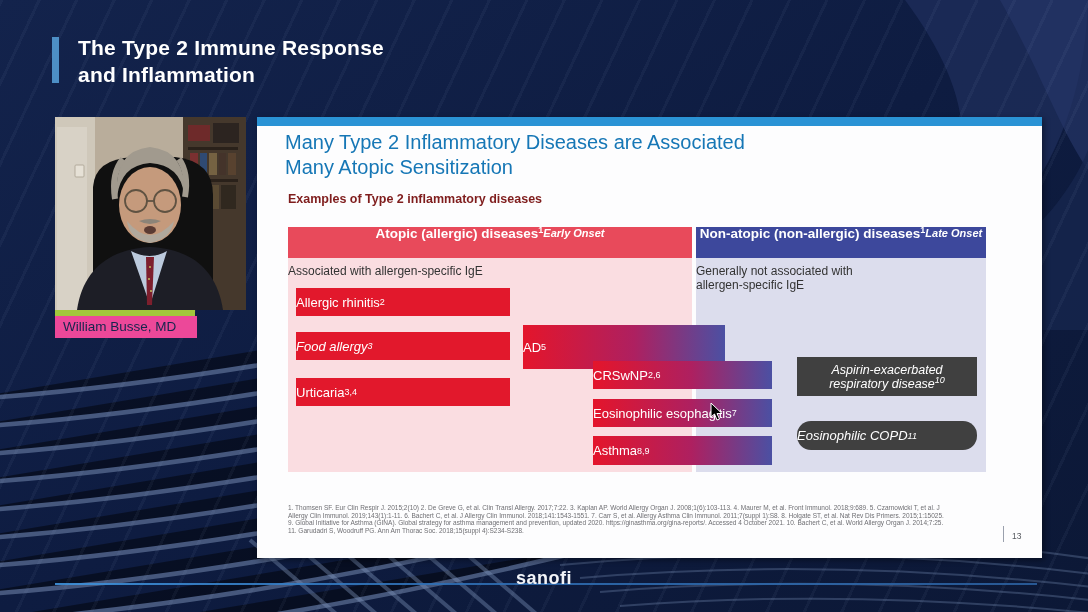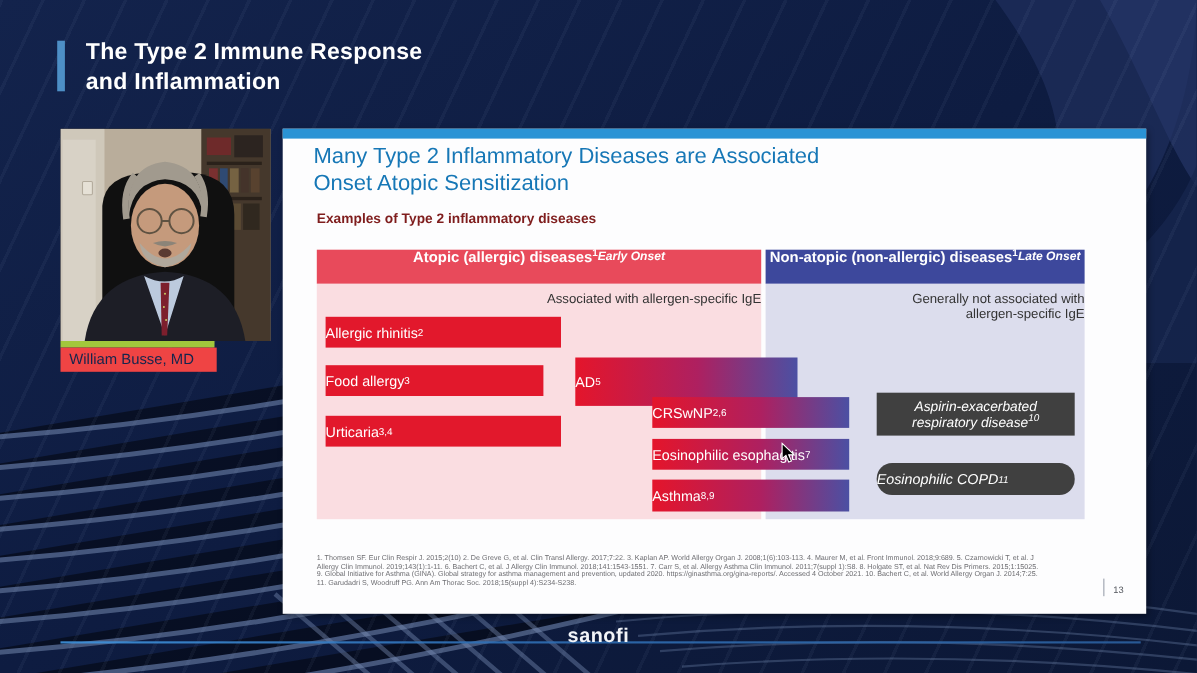--- a/index.html
+++ b/index.html
@@ -15,51 +15,51 @@
 
   
   .page-header{position:absolute;left:52px;top:34px;z-index:2;display:flex;}
   .accent-bar{width:7px;height:46px;background:#4d8fc6;margin-right:19px;margin-top:3px;}
   .page-title{color:#fff;font-size:21px;font-weight:bold;line-height:27px;letter-spacing:.2px;}
 
   
   .video-wrap{position:absolute;left:55px;top:117px;z-index:2;}
   .video-frame{width:191px;height:193px;background:#1d1d1d;overflow:hidden;display:block;}
   .name-underline{width:140px;height:6px;background:#a2c73c;}
-  .name-label{width:130px;background:#ef4444;color:#15254d;font-size:13.5px;
+  .name-label{width:130px;background:#ec4899;color:#15254d;font-size:13.5px;
     padding:3px 4px 4px 8px;}
 
   
   .slide{position:absolute;left:257px;top:117px;width:785px;height:441px;
     background:#fdfdfe;z-index:2;box-shadow:2px 2px 6px rgba(0,0,0,.4);}
   .slide-topbar{position:absolute;left:0;top:0;width:100%;height:9px;background:#2a93d5;}
   .slide-title{position:absolute;left:28px;top:13px;color:#1677b6;font-size:20px;
     font-weight:normal;line-height:25px;}
   .slide-subtitle{position:absolute;left:31px;top:75px;color:#7f1d1d;font-size:12.5px;font-weight:bold;}
 
   .col-header{position:absolute;top:110px;height:31px;color:#fff;text-align:center;
     display:flex;justify-content:center;}
   .col-header .hd{font-size:13.5px;font-weight:bold;line-height:14px;}
   .col-header .onset{font-size:11px;font-weight:bold;font-style:italic;line-height:12px;}
   .hdr-atopic{left:31px;width:404px;background:#e84a5b;}
   .hdr-nonatopic{left:439px;width:290px;background:#3d489c;}
 
   .col-body{position:absolute;top:141px;height:214px;}
   .body-atopic{left:31px;width:404px;background:#fadde1;}
   .body-nonatopic{left:439px;width:290px;background:#dcdded;}
-  .assoc{color:#333;font-size:12px;text-align:right;margin-top:7px;line-height:13.5px;}
+  .assoc{color:#333;font-size:12px;text-align:left;margin-top:7px;line-height:13.5px;}
 
   .dz{position:absolute;color:#fff;font-size:13px;text-align:center;
      display:flex;align-items:center;justify-content:flex-start;line-height:13px;}
   .dz sup, .col-header sup{font-size:9px;line-height:0;}
   .red{background:#e2182c;}
   .grad{background:linear-gradient(90deg,#e4152b 0%,#ae2060 55%,#4b50a3 100%);}
   .navy-box{background:#404040;font-style:italic;}
   .b-ar{left:39px;top:171px;width:214px;height:28px;}
-  .b-fa{left:39px;top:215px;width:198px;height:28px;}
+  .b-fa{left:39px;top:215px;width:214px;height:28px;font-style:italic;}
   .b-ur{left:39px;top:261px;width:214px;height:28px;}
   .b-ad{left:266px;top:208px;width:202px;height:44px;}
   .b-cr{left:336px;top:244px;width:179px;height:28px;}
   .b-ee{left:336px;top:282px;width:179px;height:28px;}
   .b-as{left:336px;top:319px;width:179px;height:29px;}
   .b-ae{left:540px;top:240px;width:180px;height:39px;font-size:12.5px;line-height:14px;padding:0 6px;box-sizing:border-box;}
   .b-ec{left:540px;top:304px;width:180px;height:29px;border-radius:14px;}
 
   .refs{position:absolute;left:31px;top:387px;width:706px;color:#6e6e72;
     font-size:6.5px;line-height:7.5px;}
@@ -181,21 +181,21 @@
   </svg>
   <div class="name-underline"></div>
   <div class="name-label">William Busse, MD</div>
 </div>
 
 <div class="slide">
   <div class="slide-topbar"></div>
 
   <div class="slide-title">
     <div>Many Type 2 Inflammatory Diseases are Associated</div>
-    <div>Onset Atopic Sensitization</div>
+    <div>Many Atopic Sensitization</div>
   </div>
 
   <div class="slide-subtitle">Examples of Type 2 inflammatory diseases</div>
 
   <div class="col-header hdr-atopic">
     <div class="hd"><span>Atopic (allergic) diseases</span><sup>1</sup></div>
     <div class="onset">Early Onset</div>
   </div>
   <div class="col-header hdr-nonatopic">
     <div class="hd"><span>Non-atopic (non-allergic) diseases</span><sup>1</sup></div>

